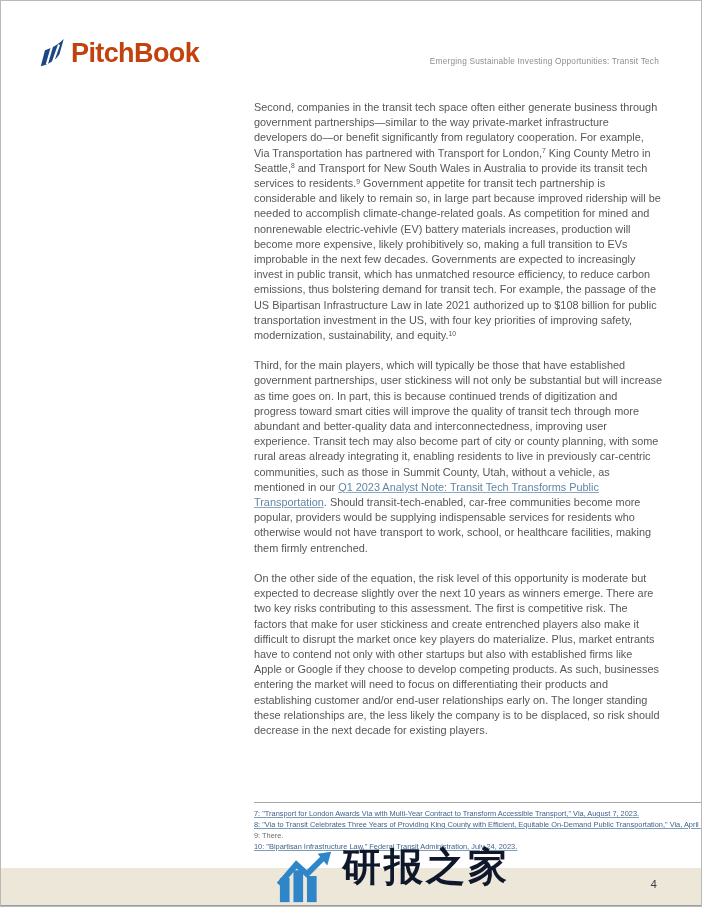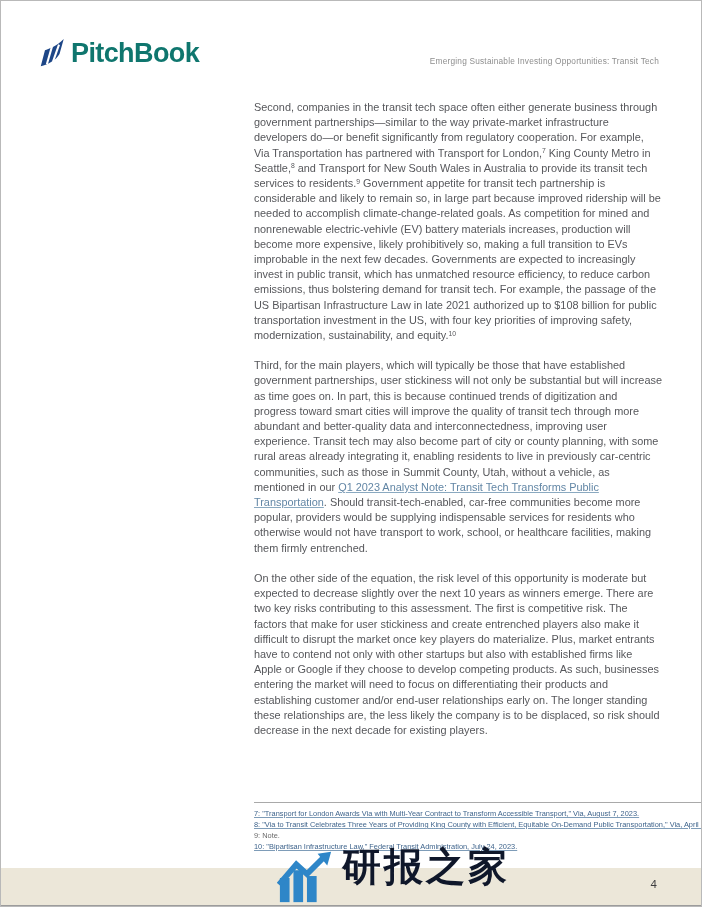--- a/index.html
+++ b/index.html
@@ -14,21 +14,21 @@
     overflow:hidden;
   }
 
   
   .logo {
     position:absolute; left:36px; top:36px;
     display:flex; align-items:center; gap:4px;
   }
   .logo-icon { width:30px; height:32px; display:block; }
   .logo-text {
-    color:#0f766e; font-size:27px; font-weight:700;
+    color:#c2410c; font-size:27px; font-weight:700;
     letter-spacing:-0.6px;
   }
   .doc-title {
     position:absolute; right:42px; top:55px;
     font-size:8.3px; color:#8e8e8e; letter-spacing:0.2px;
     text-align:left;
   }
 
   
   .content {
@@ -102,21 +102,21 @@
     <p><span>Second, companies in the transit tech space often either generate business through government partnerships—similar to the way private-market infrastructure developers do—or benefit significantly from regulatory cooperation. For example, Via Transportation has partnered with Transport for London,</span><sup>7</sup><span> King County Metro in Seattle,</span><sup>8</sup><span> and Transport for New South Wales in Australia to provide its transit tech services to residents.</span><sup>9</sup><span> Government appetite for transit tech partnership is considerable and likely to remain so, in large part because improved ridership will be needed to accomplish climate-change-related goals. As competition for mined and nonrenewable electric-vehivle (EV) battery materials increases, production will become more expensive, likely prohibitively so, making a full transition to EVs improbable in the next few decades. Governments are expected to increasingly invest in public transit, which has unmatched resource efficiency, to reduce carbon emissions, thus bolstering demand for transit tech. For example, the passage of the US Bipartisan Infrastructure Law in late 2021 authorized up to $108 billion for public transportation investment in the US, with four key priorities of improving safety, modernization, sustainability, and equity.</span><sup>10</sup></p>
 
     <p><span>Third, for the main players, which will typically be those that have established government partnerships, user stickiness will not only be substantial but will increase as time goes on. In part, this is because continued trends of digitization and progress toward smart cities will improve the quality of transit tech through more abundant and better-quality data and interconnectedness, improving user experience. Transit tech may also become part of city or county planning, with some rural areas already integrating it, enabling residents to live in previously car-centric communities, such as those in Summit County, Utah, without a vehicle, as mentioned in our </span><span class="inline-link">Q1 2023 Analyst Note: Transit Tech Transforms Public Transportation</span><span>. Should transit-tech-enabled, car-free communities become more popular, providers would be supplying indispensable services for residents who otherwise would not have transport to work, school, or healthcare facilities, making them firmly entrenched.</span></p>
 
     <p>On the other side of the equation, the risk level of this opportunity is moderate but expected to decrease slightly over the next 10 years as winners emerge. There are two key risks contributing to this assessment. The first is competitive risk. The factors that make for user stickiness and create entrenched players also make it difficult to disrupt the market once key players do materialize. Plus, market entrants have to contend not only with other startups but also with established firms like Apple or Google if they choose to develop competing products. As such, businesses entering the market will need to focus on differentiating their products and establishing customer and/or end-user relationships early on. The longer standing these relationships are, the less likely the company is to be displaced, so risk should decrease in the next decade for existing players.</p>
   </div>
 
   <div class="footnotes">
     <div class="footnote link">7: "Transport for London Awards Via with Multi-Year Contract to Transform Accessible Transport," Via, August 7, 2023.</div>
     <div class="footnote link">8: "Via to Transit Celebrates Three Years of Providing King County with Efficient, Equitable On-Demand Public Transportation," Via, April 28, 2022.</div>
-    <div class="footnote plain">9: Note.</div>
+    <div class="footnote plain">9: There.</div>
     <div class="footnote link">10:  "Bipartisan Infrastructure Law," Federal Transit Administration, July 24, 2023.</div>
   </div>
 
   <div class="footer-strip"></div>
 
   <div class="watermark">
     <svg class="wm-icon" viewBox="0 0 60 52">
       <rect x="3" y="27" width="10" height="25" fill="#2e86c8"></rect>
       <rect x="17" y="19" width="10" height="33" fill="#2e86c8"></rect>
       <rect x="31" y="25" width="10" height="27" fill="#2e86c8"></rect>

